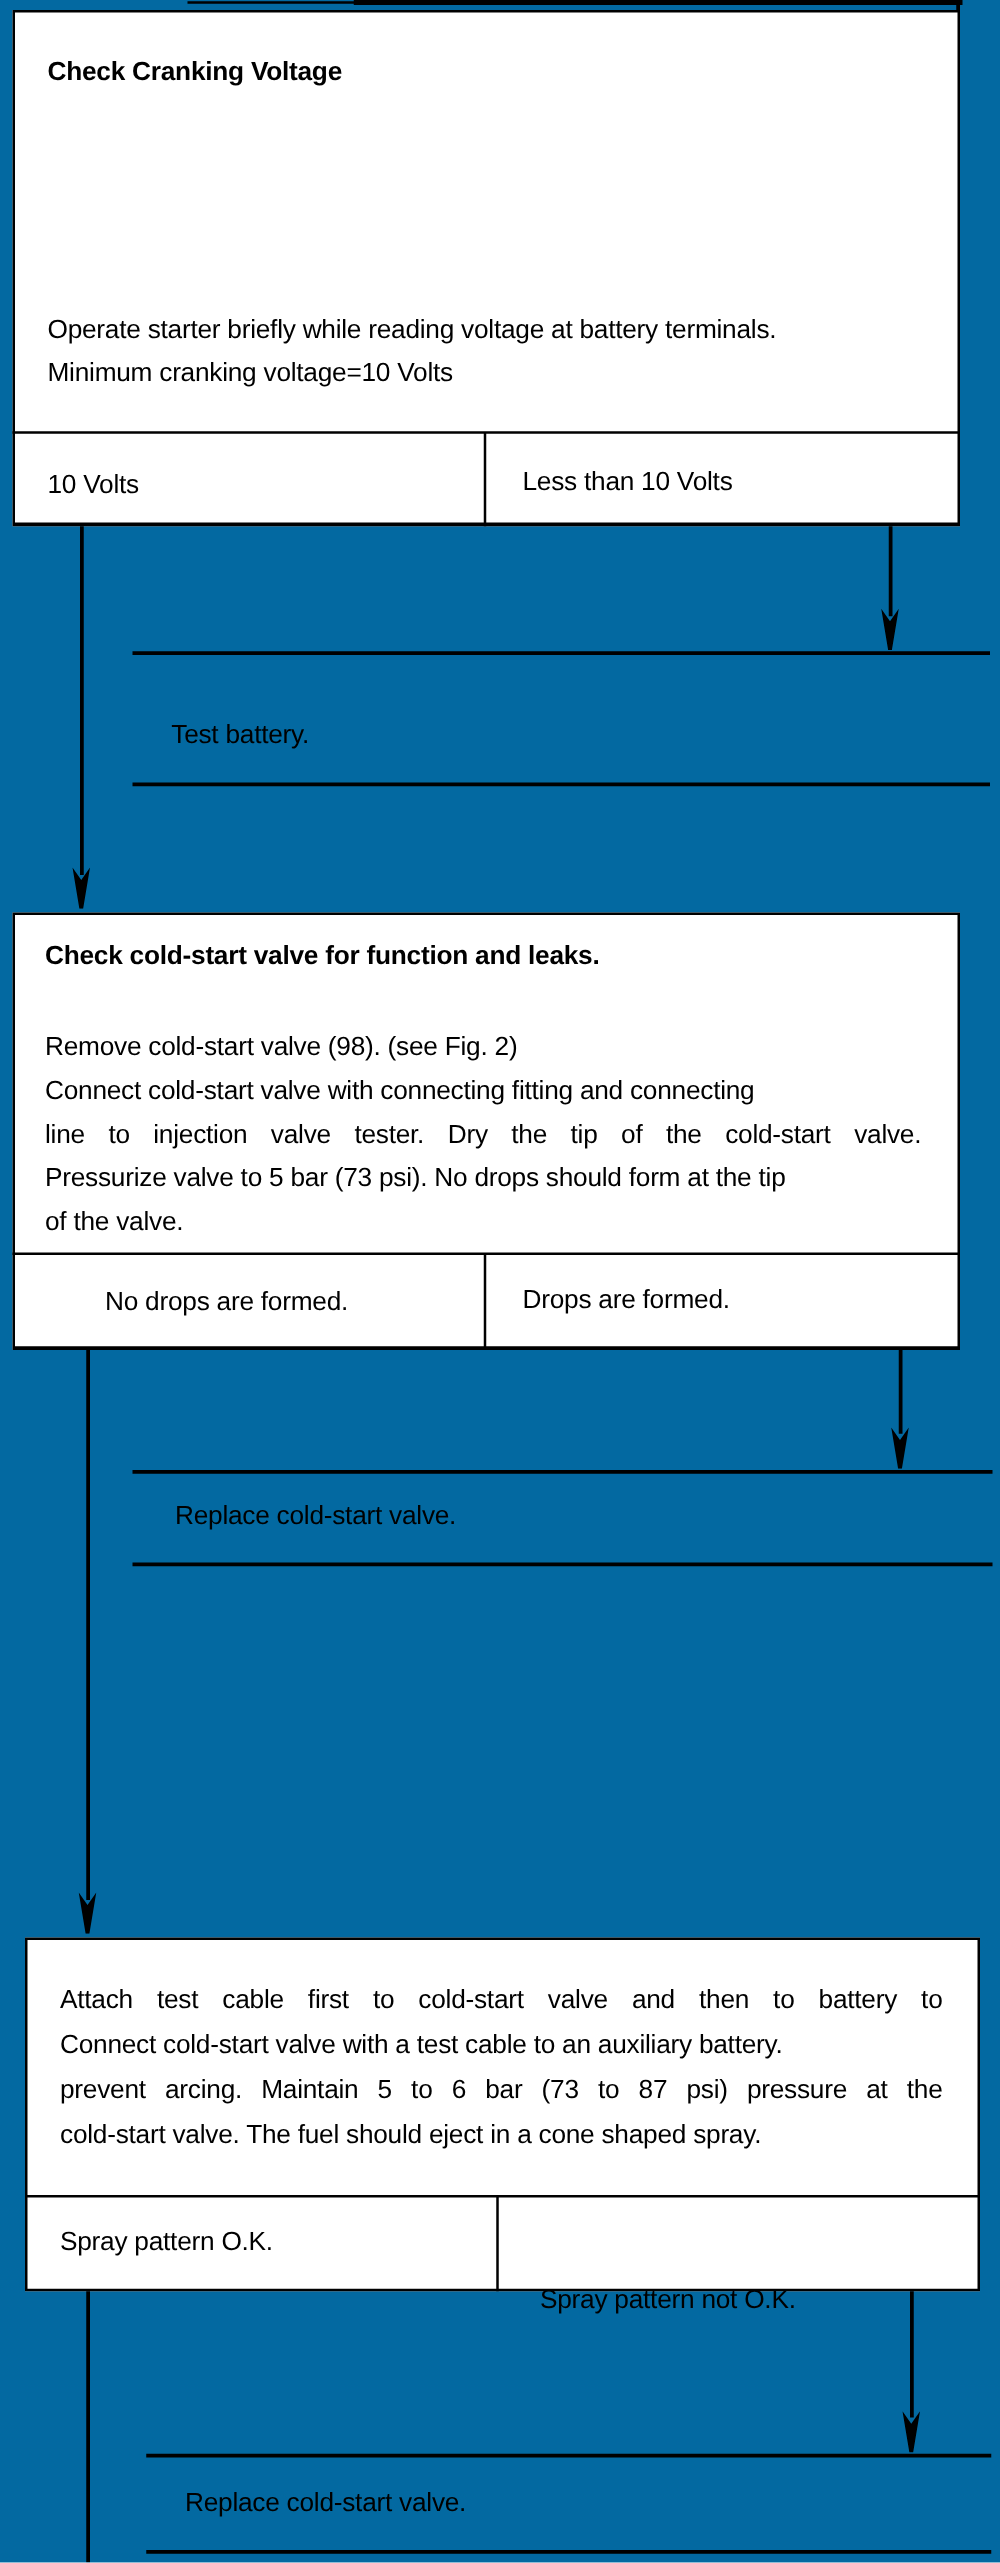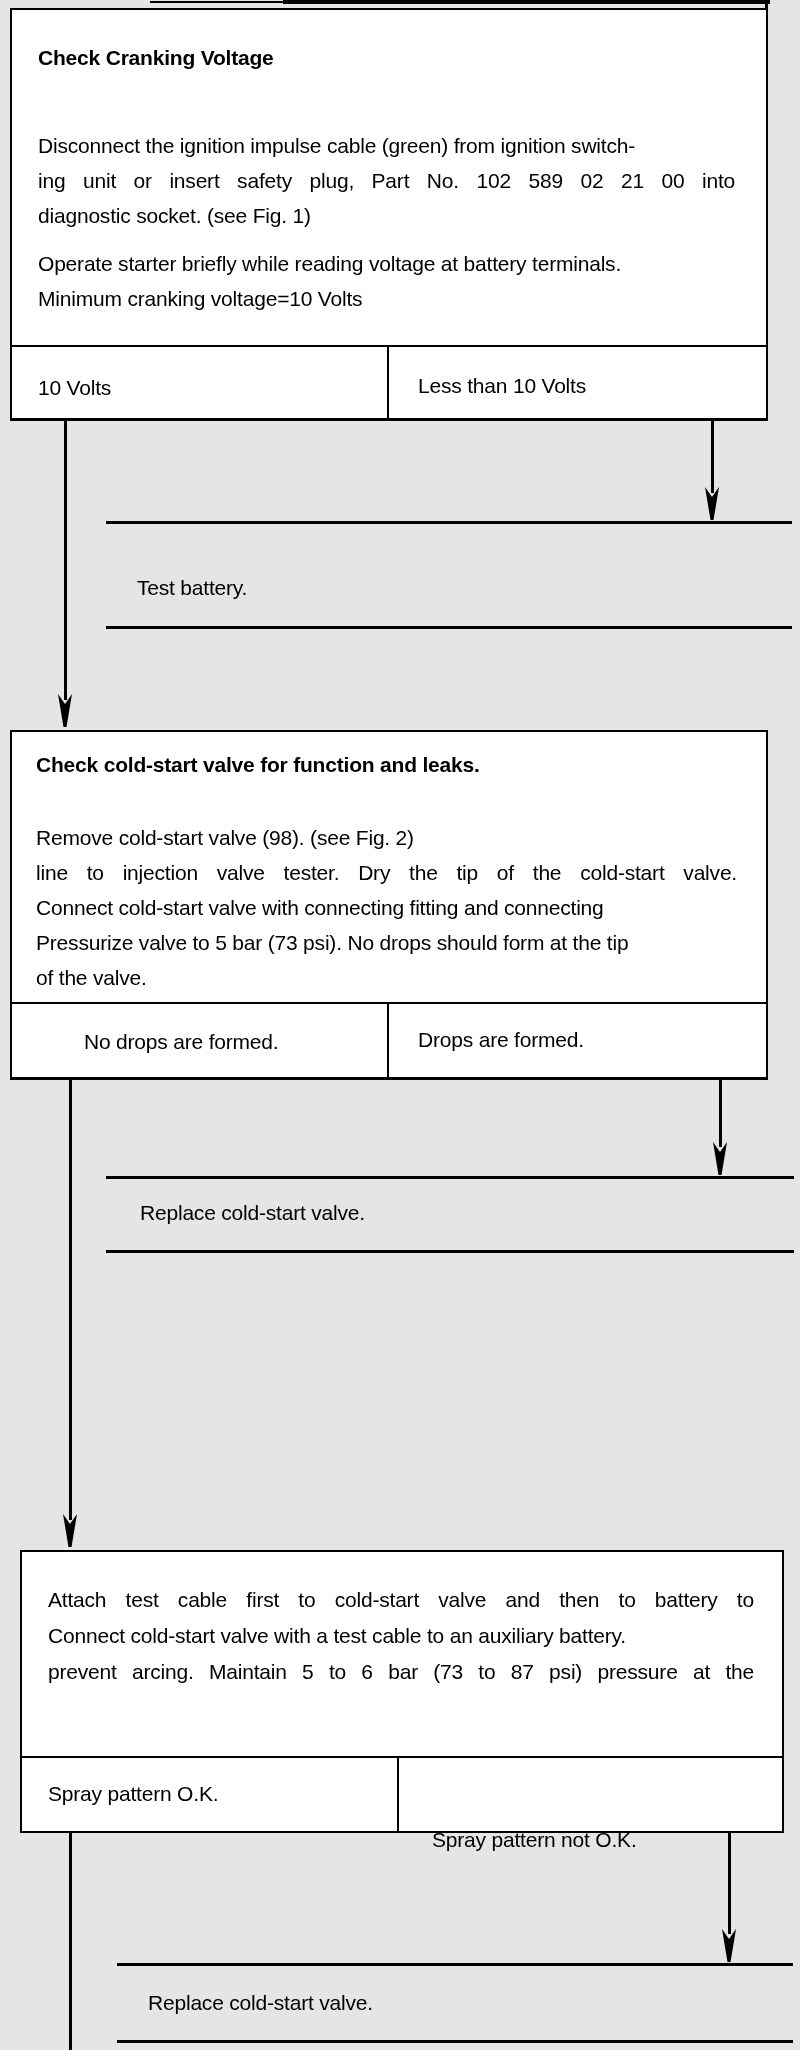--- a/index.html
+++ b/index.html
@@ -1,17 +1,17 @@
 <!DOCTYPE html>
 <html><head>
 <meta charset="utf-8">
 <style>
   html,body{margin:0;padding:0;background:#fff;}
   #canvas{
-    position:relative;width:800px;height:2050px;background:#e5e5e5;
+    position:relative;width:800px;height:2050px;background:#0369a1;
     font-family:"Liberation Sans",sans-serif;color:#000;overflow:hidden;
     letter-spacing:-0.2px;
   }
   .abs{position:absolute;}
   .box{position:absolute;border:2px solid #000;box-sizing:border-box;background:#fff;}
   .b1,.b2{border-bottom-width:3px;}
   .t{position:absolute;font-size:21px;line-height:24px;white-space:nowrap;}
   .para{position:absolute;font-size:21px;}
   .para .ln{line-height:35px;white-space:nowrap;}
   .para.lh36 .ln{line-height:36px;}
@@ -29,25 +29,20 @@
 <div id="canvas">
 
   <div class="abs" style="left:150px;top:1px;width:135px;height:2px;background:#000;"></div>
   <div class="abs" style="left:283px;top:0;width:487px;height:4px;background:#000;"></div>
   <div class="abs" style="left:765px;top:0;width:3px;height:10px;background:#000;"></div>
 
   <div class="box b1" style="left:10px;top:8px;width:758px;height:413px;"></div>
 
   <div class="t bold" style="left:38px;top:46px;">Check Cranking Voltage</div>
 
-  <div class="para" style="left:38px;top:128px;width:697px;">
-    <div class="ln">Disconnect the ignition impulse cable (green) from ignition switch-</div>
-    <div class="ln jl">ing unit or insert safety plug, Part No. 102 589 02 21 00 into</div>
-    <div class="ln">diagnostic socket. (see Fig. 1)</div>
-  </div>
 
   <div class="para" style="left:38px;top:246px;width:697px;">
     <div class="ln">Operate starter briefly while reading voltage at battery terminals.</div>
     <div class="ln">Minimum cranking voltage=10 Volts</div>
   </div>
 
   <div class="thin2" style="left:10px;top:345px;width:758px;"></div>
   <div class="vdiv" style="left:387px;top:346px;height:75px;"></div>
   <div class="t" style="left:38px;top:376px;">10 Volts</div>
   <div class="t" style="left:418px;top:374px;">Less than 10 Volts</div>
@@ -67,22 +62,22 @@
     <div class="ln">Test battery.</div>
   </div>
   <div class="hrule" style="left:106px;top:626px;width:686px;"></div>
 
   <div class="box b2" style="left:10px;top:730px;width:758px;height:350px;"></div>
 
   <div class="t bold" style="left:36px;top:753px;">Check cold-start valve for function and leaks.</div>
 
   <div class="para" style="left:36px;top:820px;width:701px;">
     <div class="ln">Remove cold-start valve (98). (see Fig. 2)</div>
+    <div class="ln">Connect cold-start valve with connecting fitting and connecting</div>
     <div class="ln jl">line to injection valve tester. Dry the tip of the cold-start valve.</div>
-    <div class="ln">Connect cold-start valve with connecting fitting and connecting</div>
     <div class="ln">Pressurize valve to 5 bar (73 psi). No drops should form at the tip</div>
     <div class="ln">of the valve.</div>
   </div>
 
   <div class="thin2" style="left:10px;top:1002px;width:758px;"></div>
   <div class="vdiv" style="left:387px;top:1003px;height:77px;"></div>
   <div class="t" style="left:36px;top:1030px;margin-left:48px;">No drops are formed.</div>
   <div class="t" style="left:418px;top:1028px;">Drops are formed.</div>
 
   <div class="shaft" style="left:719px;top:1080px;height:67px;"></div>
@@ -98,20 +93,21 @@
   <div class="hrule" style="left:106px;top:1176px;width:688px;"></div>
   <div class="t" style="left:140px;top:1201px;">Replace cold-start valve.</div>
   <div class="hrule" style="left:106px;top:1250px;width:688px;"></div>
 
   <div class="box" style="left:20px;top:1550px;width:764px;height:283px;"></div>
 
   <div class="para lh36" style="left:48px;top:1582px;width:706px;">
     <div class="ln jl">Attach test cable first to cold-start valve and then to battery to</div>
     <div class="ln">Connect cold-start valve with a test cable to an auxiliary battery.</div>
     <div class="ln jl">prevent arcing. Maintain 5 to 6 bar (73 to 87 psi) pressure at the</div>
+    <div class="ln">cold-start valve. The fuel should eject in a cone shaped spray.</div>
   </div>
 
   <div class="thin2" style="left:20px;top:1756px;width:764px;"></div>
   <div class="vdiv" style="left:397px;top:1757px;height:76px;"></div>
   <div class="t" style="left:48px;top:1782px;">Spray pattern O.K.</div>
   <div class="t" style="left:432px;top:1782px;margin-top:46px;">Spray pattern not O.K.</div>
 
   <div class="shaft" style="left:728px;top:1833px;height:101px;"></div>
   <svg class="ahead" style="left:721px;top:1929px;" viewBox="0 0 16 33">
     <polygon points="1,0 8,10 15,0 9.5,33 6.5,33" fill="#000"></polygon>

